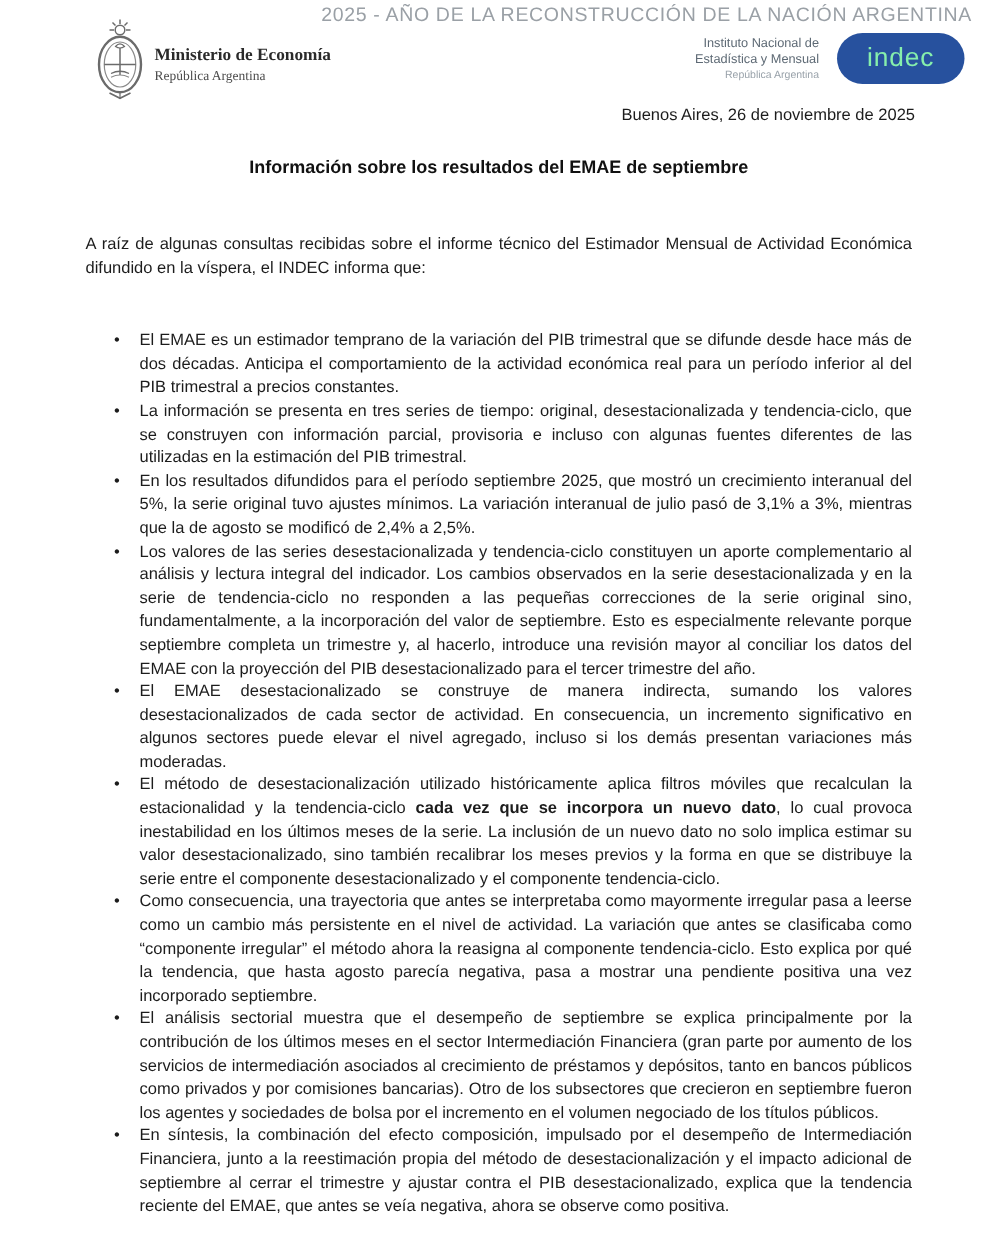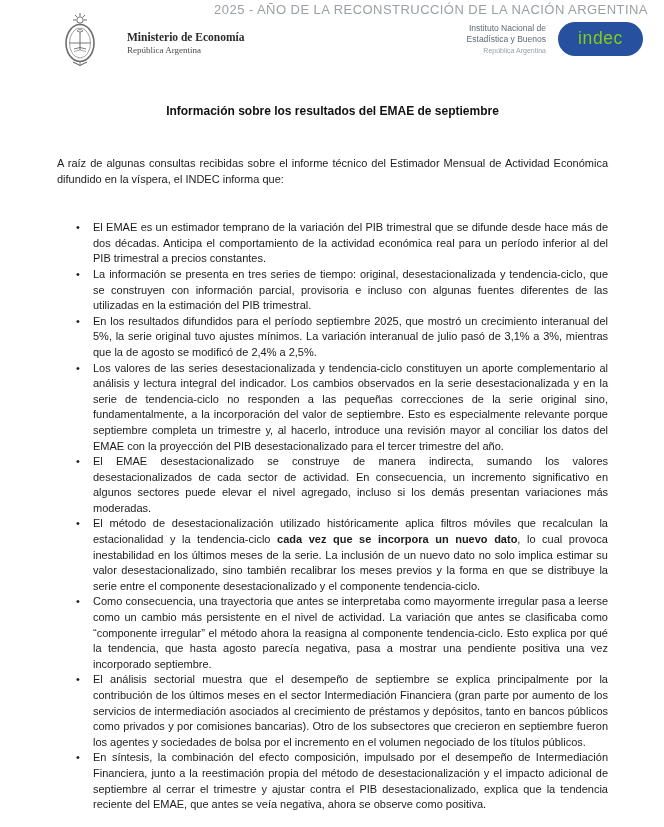--- a/index.html
+++ b/index.html
@@ -24,21 +24,21 @@
   }
   .logo-row {
     position: absolute;
     top: 12px;
     left: 57px;
     right: 21px;
     display: flex;
     justify-content: space-between;
     align-items: flex-start;
   }
-  .ministry { display: flex; align-items: center; gap: 24px; }
+  .ministry { display: flex; align-items: center; gap: 0; }
   .ministry-text { padding-top: 6px; }
   .ministry-name {
     font-family: "Liberation Serif", serif;
     font-weight: bold;
     font-size: 11.5px;
     color: #2a2a2a;
   }
   .ministry-sub {
     font-family: "Liberation Serif", serif;
     font-size: 9px;
@@ -56,21 +56,21 @@
   .indec-pill {
     width: 85px;
     height: 34px;
     border-radius: 17px;
     background: #27519e;
     display: flex;
     align-items: center;
     justify-content: center;
   }
   .indec-pill span {
-    color: #84cc16;
+    color: #86efac;
     font-size: 17.5px;
     letter-spacing: 0.6px;
     font-weight: 500;
     padding-bottom: 1px;
   }
   .dateline {
     position: absolute;
     top: 71px;
     right: 54px;
     font-size: 11px;
@@ -145,30 +145,31 @@
       </svg>
       <div class="ministry-text">
         <div class="ministry-name">Ministerio de Economía</div>
         <div class="ministry-sub">República Argentina</div>
       </div>
     </div>
 
     <div class="indec">
       <div class="indec-text">
         <div>Instituto Nacional de</div>
-        <div>Estadística y Buenos</div>
+        <div>Estadística y Mensual</div>
         <div class="indec-sub">República Argentina</div>
       </div>
       <div class="indec-pill">
         <span>indec</span>
       </div>
     </div>
 
   </div>
 
+  <div class="dateline">Buenos Aires, 26 de noviembre de 2025</div>
 
   <div class="content">
     <h1 class="doc-title">Información sobre los resultados del EMAE de septiembre</h1>
     <p class="intro">A raíz de algunas consultas recibidas sobre el informe técnico del Estimador Mensual de Actividad Económica difundido en la víspera, el INDEC informa que:</p>
     <ul class="bullets">
         <li><span>El EMAE es un estimador temprano de la variación del PIB trimestral que se difunde desde hace más de dos décadas. Anticipa el comportamiento de la actividad económica real para un período inferior al del PIB trimestral a precios constantes.</span></li>
         <li><span>La información se presenta en tres series de tiempo: original, desestacionalizada y tendencia-ciclo, que se construyen con información parcial, provisoria e incluso con algunas fuentes diferentes de las utilizadas en la estimación del PIB trimestral.</span></li>
         <li><span>En los resultados difundidos para el período septiembre 2025, que mostró un crecimiento interanual del 5%, la serie original tuvo ajustes mínimos. La variación interanual de julio pasó de 3,1% a 3%, mientras que la de agosto se modificó de 2,4% a 2,5%.</span></li>
         <li><span>Los valores de las series desestacionalizada y tendencia-ciclo constituyen un aporte complementario al análisis y lectura integral del indicador. Los cambios observados en la serie desestacionalizada y en la serie de tendencia-ciclo no responden a las pequeñas correcciones de la serie original sino, fundamentalmente, a la incorporación del valor de septiembre. Esto es especialmente relevante porque septiembre completa un trimestre y, al hacerlo, introduce una revisión mayor al conciliar los datos del EMAE con la proyección del PIB desestacionalizado para el tercer trimestre del año.</span></li>
         <li><span>El EMAE desestacionalizado se construye de manera indirecta, sumando los valores desestacionalizados de cada sector de actividad. En consecuencia, un incremento significativo en algunos sectores puede elevar el nivel agregado, incluso si los demás presentan variaciones más moderadas.</span></li>

